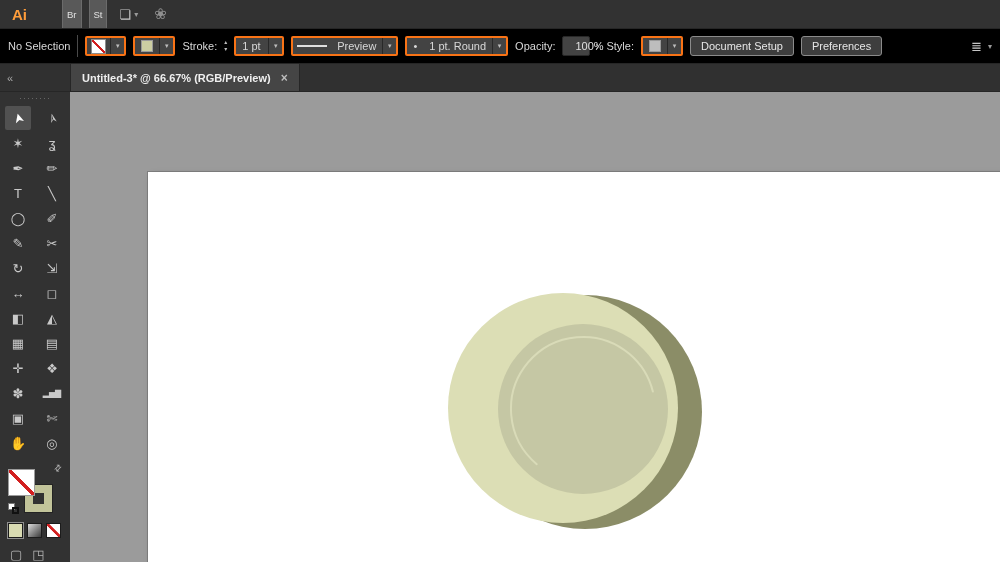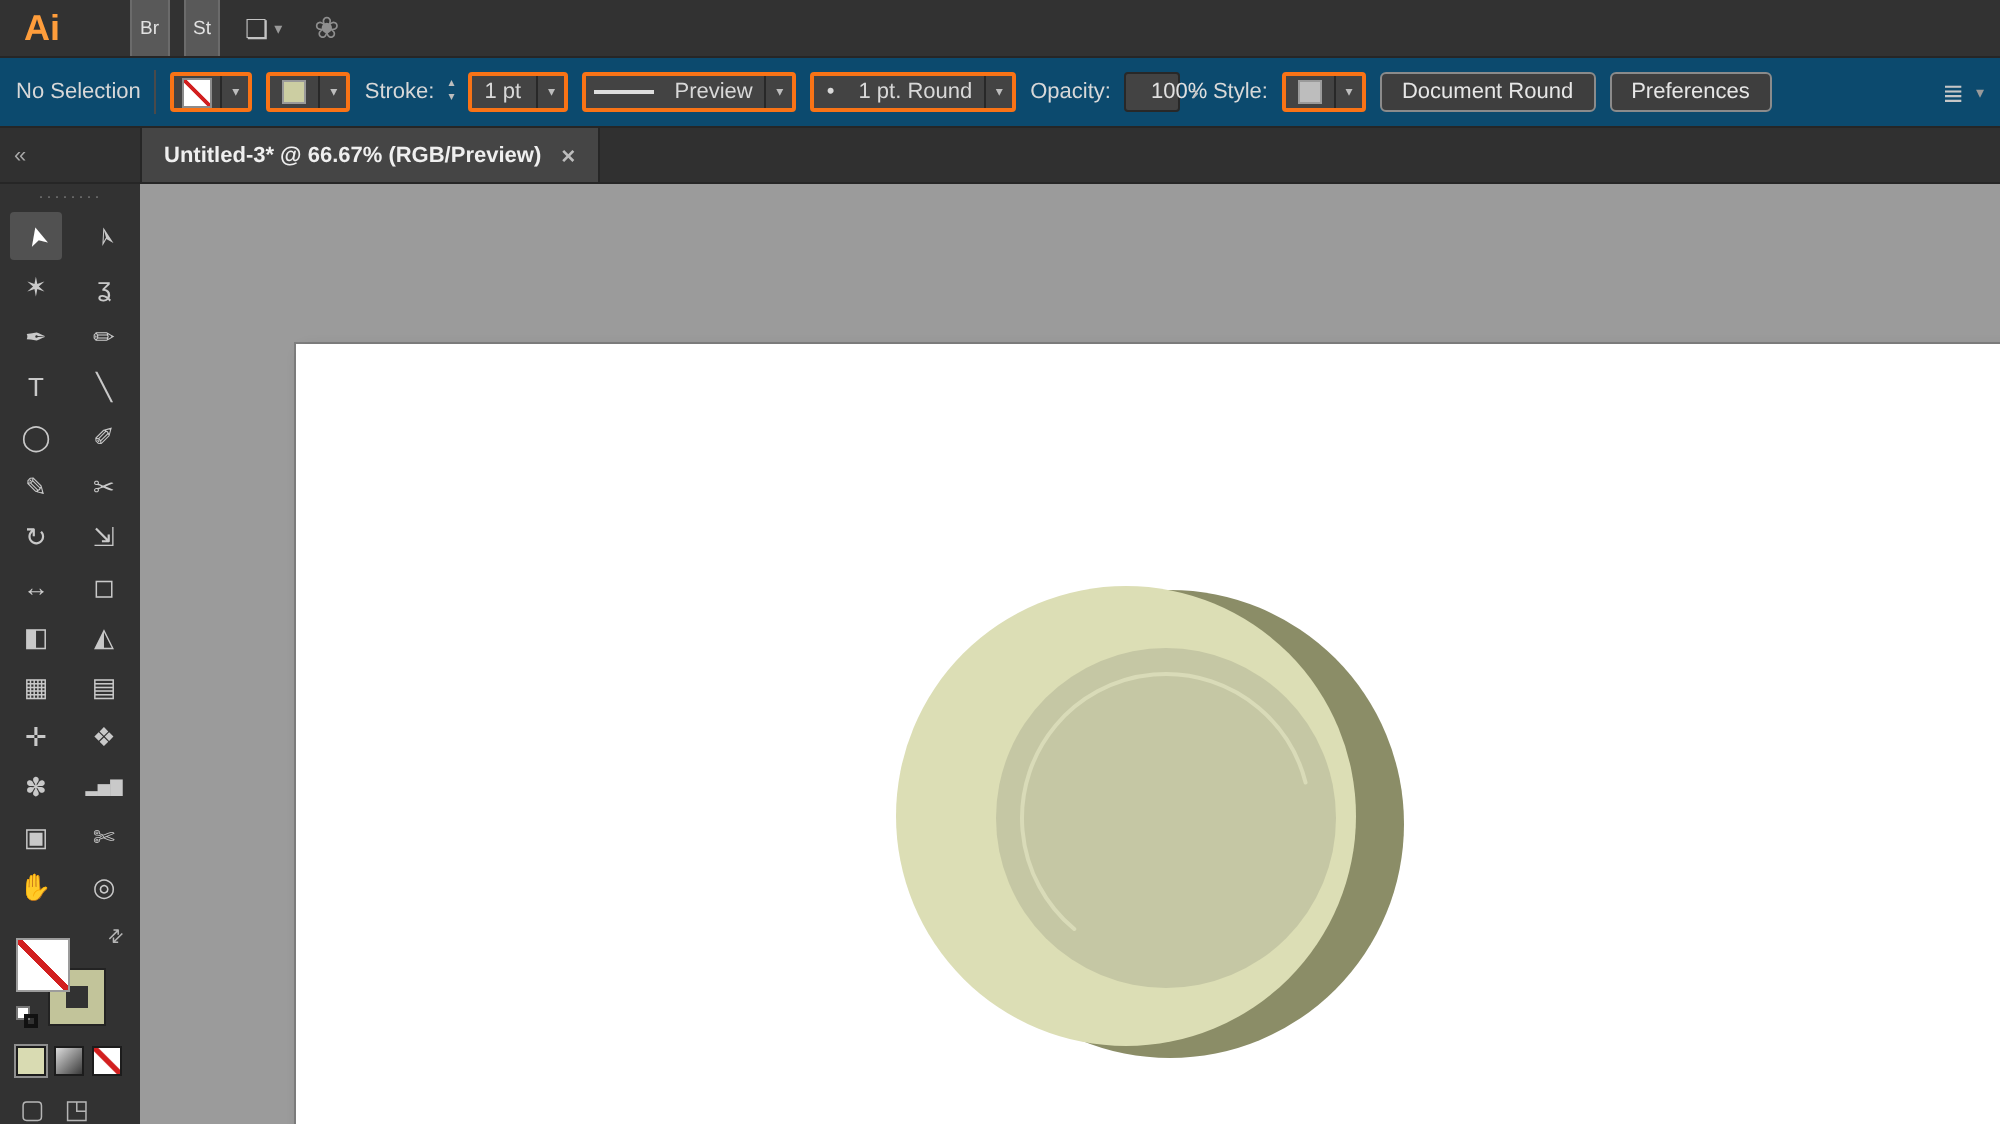--- a/index.html
+++ b/index.html
@@ -3,31 +3,31 @@
 <meta charset="utf-8">
 <style>
   * { margin:0; padding:0; box-sizing:border-box; }
   html,body { width:100%; height:100%; }
   body { font-family:"Liberation Sans", sans-serif; background:#222; }
   #app { position:relative; width:1000px; height:562px; overflow:hidden; background:#323232; }
 
   
   .menubar { position:absolute; left:0; top:0; width:100%; height:28px; background:#323232;
              display:flex; align-items:center; color:#d6d6d6; font-size:12.5px; }
-  .logo { font-weight:bold; font-size:18px; padding:0 13px 0 12px; }
+  .logo { font-weight:bold; font-size:15px; padding:0 13px 0 12px; }
   .menu-item { padding:0 11px; line-height:28px; cursor:default; }
   .mb-badge { background:#595959; border:1px solid #6b6b6b; color:#e2e2e2; font-size:9.5px;
               padding:12px 4px; border-radius:2px; margin-left:7px; line-height:11px; }
   .mb-badge.first { margin-left:22px; }
   .mb-icon { color:#c3c3c3; font-size:13px; margin-left:12px; }
   .mb-chev { color:#9a9a9a; font-size:8px; margin-left:3px; }
   .mb-flower { color:#8f8f8f; font-size:15px; margin-left:16px; }
 
   
-  .controlbar { position:absolute; left:0; top:28px; width:100%; height:36px; background:#0c4a6e;
+  .controlbar { position:absolute; left:0; top:28px; width:100%; height:36px; background:#000000;
                 border-top:1px solid #262626; border-bottom:1px solid #262626;
                 display:flex; align-items:center; gap:7px; padding:0 8px; font-size:11px; color:#d8d8d8; }
   .ctl-label { white-space:nowrap; }
   .sep { width:1px; height:22px; background:#2c2c2c; border-right:1px solid #4a4a4a; }
   .combo { display:flex; align-items:center; height:20px; background:#434343;
            border:2px solid #f97316; border-radius:2px; }
   .combo .val { padding:0 6px; white-space:nowrap; }
   .combo .chev { width:14px; height:100%; display:flex; align-items:center; justify-content:center;
                  border-left:1px solid #282828; color:#bdbdbd; font-size:7px; }
   .swatch-none { width:15px; height:15px; margin:0 4px; background:#fff; border:1px solid #8c8c8c;
@@ -147,21 +147,21 @@
       <span>100%</span>
     </div>
     <span class="chev-right">›</span>
 
     <span class="ctl-label">Style:</span>
     <div class="combo">
       <span class="swatch-color" style="background:#bdbdbd;"></span>
       <span class="chev">▾</span>
     </div>
 
-    <button class="btn">Document Round</button>
+    <button class="btn">Document Setup</button>
     <button class="btn">Preferences</button>
 
     <span class="align-wrap">
       <span class="align-glyph">≣</span>
       <span class="mb-chev">▾</span>
     </span>
   </div>
 
   <div class="tabbar">
     <div class="tab-left">

